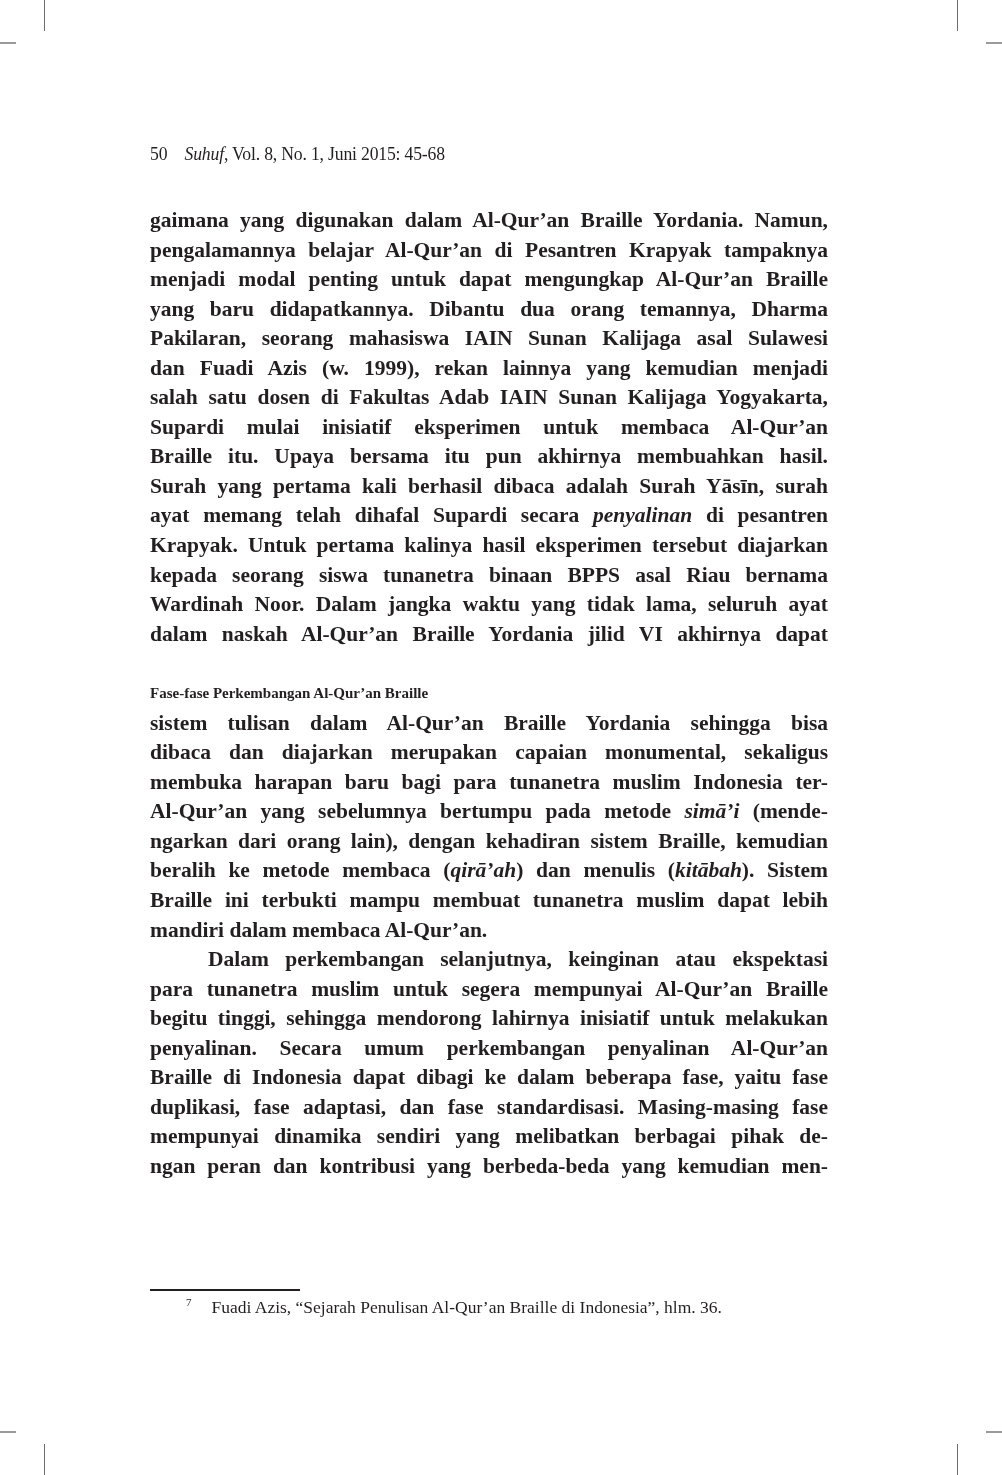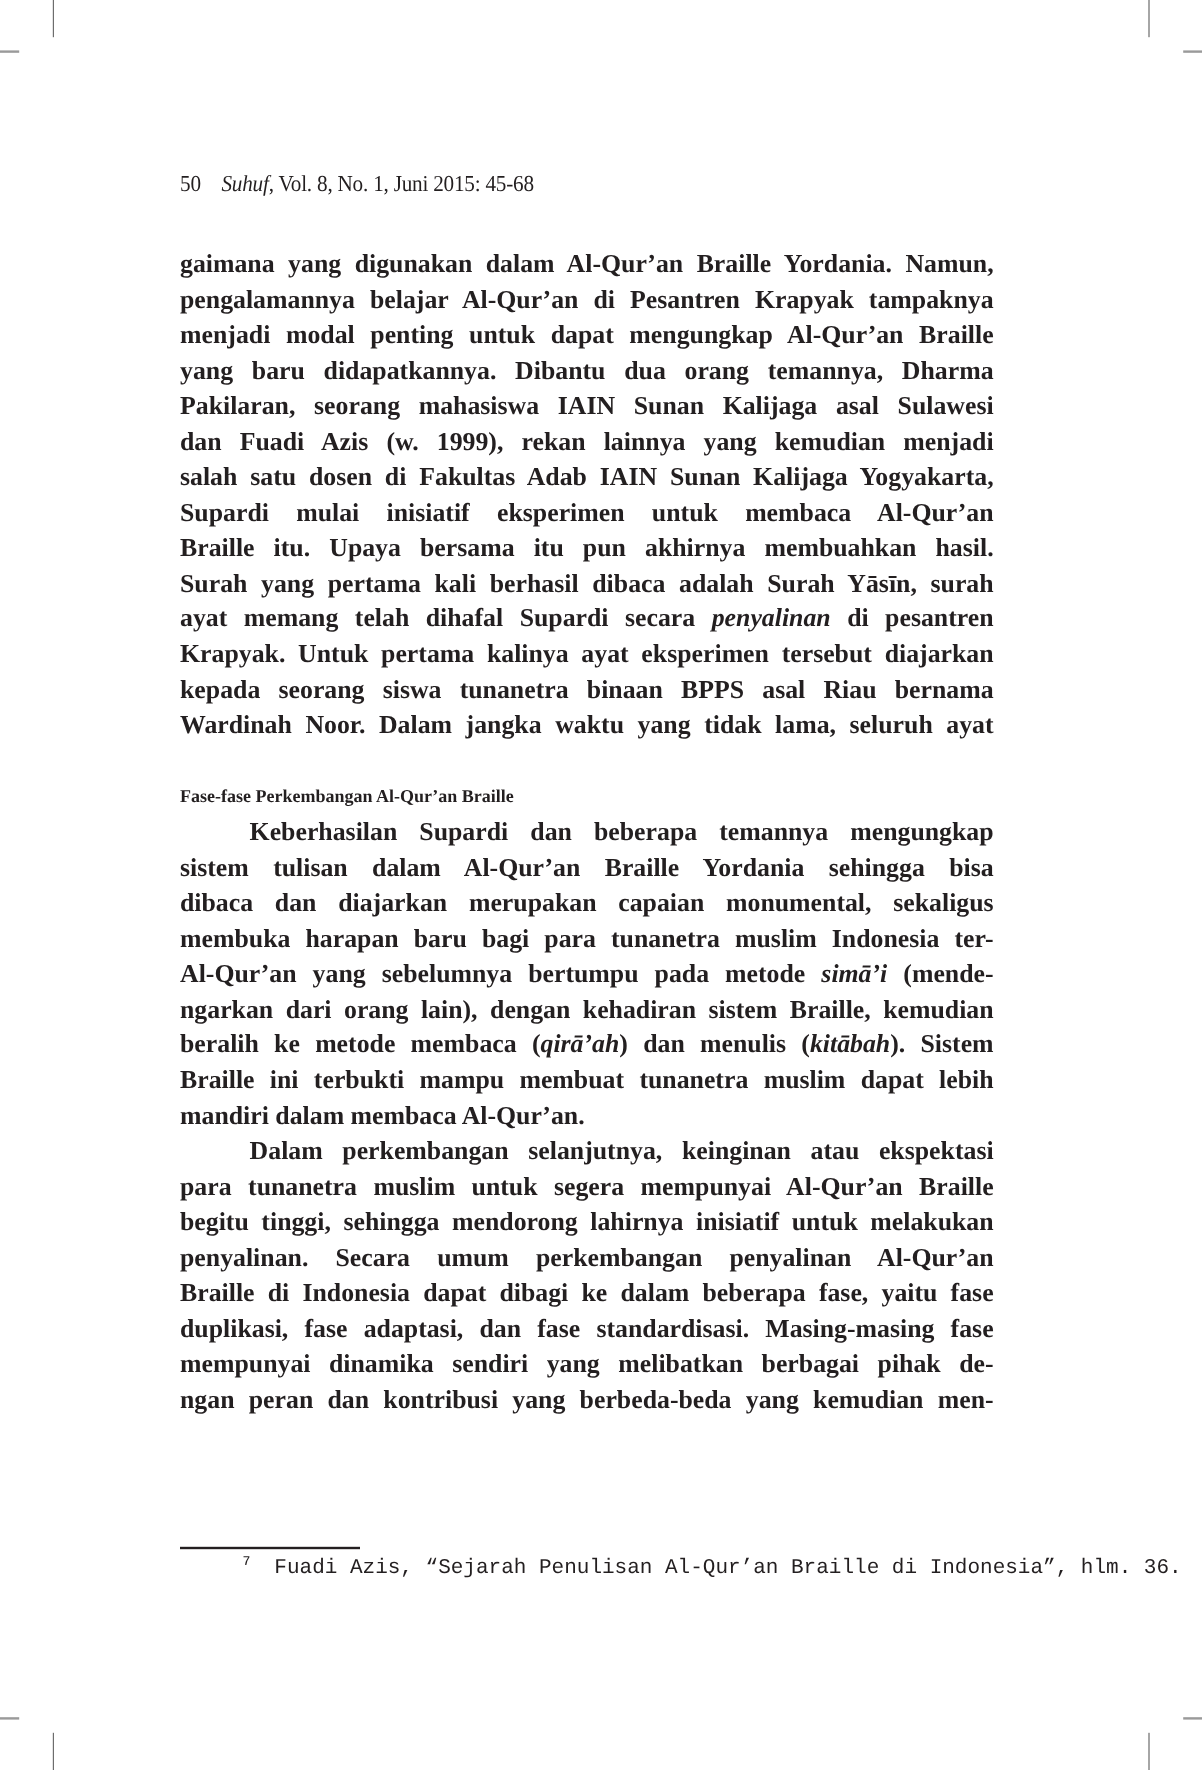--- a/index.html
+++ b/index.html
@@ -14,21 +14,21 @@
   .running-head i { font-style: italic; }
   .body { position: absolute; left: 150px; width: 678px; top: 206px; }
   .p { font-size: 21.5px; line-height: 29.55px; text-align: justify; margin: 0; }
   .ln { display: block; text-align: justify; text-align-last: justify; white-space: nowrap;
         overflow: visible; height: 29.55px; font-weight: bold; }
   .ln.last { text-align-last: left; }
   .ln.ind { padding-left: 58px; }
   .heading { font-weight: bold; font-size: 15px; line-height: 29.55px; margin-top: 30px; height: 29.55px; }
   sup { font-size: 12px; vertical-align: 9px; line-height: 0; }
   .rule { position: absolute; left: 150px; top: 1289px; width: 150px; height: 2px; background: #231f20; }
-  .footnote { position: absolute; left: 202px; top: 1296px; font-size: 17.5px; white-space: nowrap; font-family: Liberation Mono, monospace; }
+  .footnote { position: absolute; left: 186px; top: 1296px; font-size: 17.5px; white-space: nowrap; }
   .footnote .fn-num { font-size: 11px; vertical-align: 7px; margin-right: 20px; }
 </style>
 </head>
 <body>
 
 <div class="crop v" style="left:44px; top:0;"></div>
 <div class="crop h" style="left:0; top:42px;"></div>
 <div class="crop v" style="left:957px; top:0;"></div>
 <div class="crop h" style="left:986px; top:42px;"></div>
 <div class="crop h" style="left:0; top:1431px;"></div>
@@ -48,29 +48,29 @@
     <span class="ln">pengalamannya belajar Al-Qur’an di Pesantren Krapyak tampaknya</span>
     <span class="ln">menjadi modal penting untuk dapat mengungkap Al-Qur’an Braille</span>
     <span class="ln">yang baru didapatkannya. Dibantu dua orang temannya, Dharma</span>
     <span class="ln">Pakilaran, seorang mahasiswa IAIN Sunan Kalijaga asal Sulawesi</span>
     <span class="ln">dan Fuadi Azis (w. 1999), rekan lainnya yang kemudian menjadi</span>
     <span class="ln">salah satu dosen di Fakultas Adab IAIN Sunan Kalijaga Yogyakarta,</span>
     <span class="ln">Supardi mulai inisiatif eksperimen untuk membaca Al-Qur’an</span>
     <span class="ln">Braille itu. Upaya bersama itu pun akhirnya membuahkan hasil.</span>
     <span class="ln">Surah yang pertama kali berhasil dibaca adalah Surah Yāsīn, surah</span>
     <span class="ln"><span>ayat memang telah dihafal Supardi secara </span><i>penyalinan</i><span> di pesantren</span></span>
-    <span class="ln">Krapyak. Untuk pertama kalinya ayat eksperimen tersebut diajarkan</span>
+    <span class="ln">Krapyak. Untuk pertama kalinya hasil eksperimen tersebut diajarkan</span>
     <span class="ln">kepada seorang siswa tunanetra binaan BPPS asal Riau bernama</span>
     <span class="ln">Wardinah Noor. Dalam jangka waktu yang tidak lama, seluruh ayat</span>
+    <span class="ln">dalam naskah Al-Qur’an Braille Yordania jilid VI akhirnya dapat</span>
   </div>
 
   <div class="heading">Fase-fase Perkembangan Al-Qur’an Braille</div>
 
   <div class="p">
-    <span class="ln ind">Keberhasilan Supardi dan beberapa temannya mengungkap</span>
     <span class="ln">sistem tulisan dalam Al-Qur’an Braille Yordania sehingga bisa</span>
     <span class="ln">dibaca dan diajarkan merupakan capaian monumental, sekaligus</span>
     <span class="ln">membuka harapan baru bagi para tunanetra muslim Indonesia ter-</span>
     <span class="ln"><span>Al-Qur’an yang sebelumnya bertumpu pada metode </span><i>simā’i</i><span> (mende-</span></span>
     <span class="ln">ngarkan dari orang lain), dengan kehadiran sistem Braille, kemudian</span>
     <span class="ln"><span>beralih ke metode membaca (</span><i>qirā’ah</i><span>) dan menulis (</span><i>kitābah</i><span>). Sistem</span></span>
     <span class="ln">Braille ini terbukti mampu membuat tunanetra muslim dapat lebih</span>
     <span class="ln last">mandiri dalam membaca Al-Qur’an.</span>
   </div>
 

